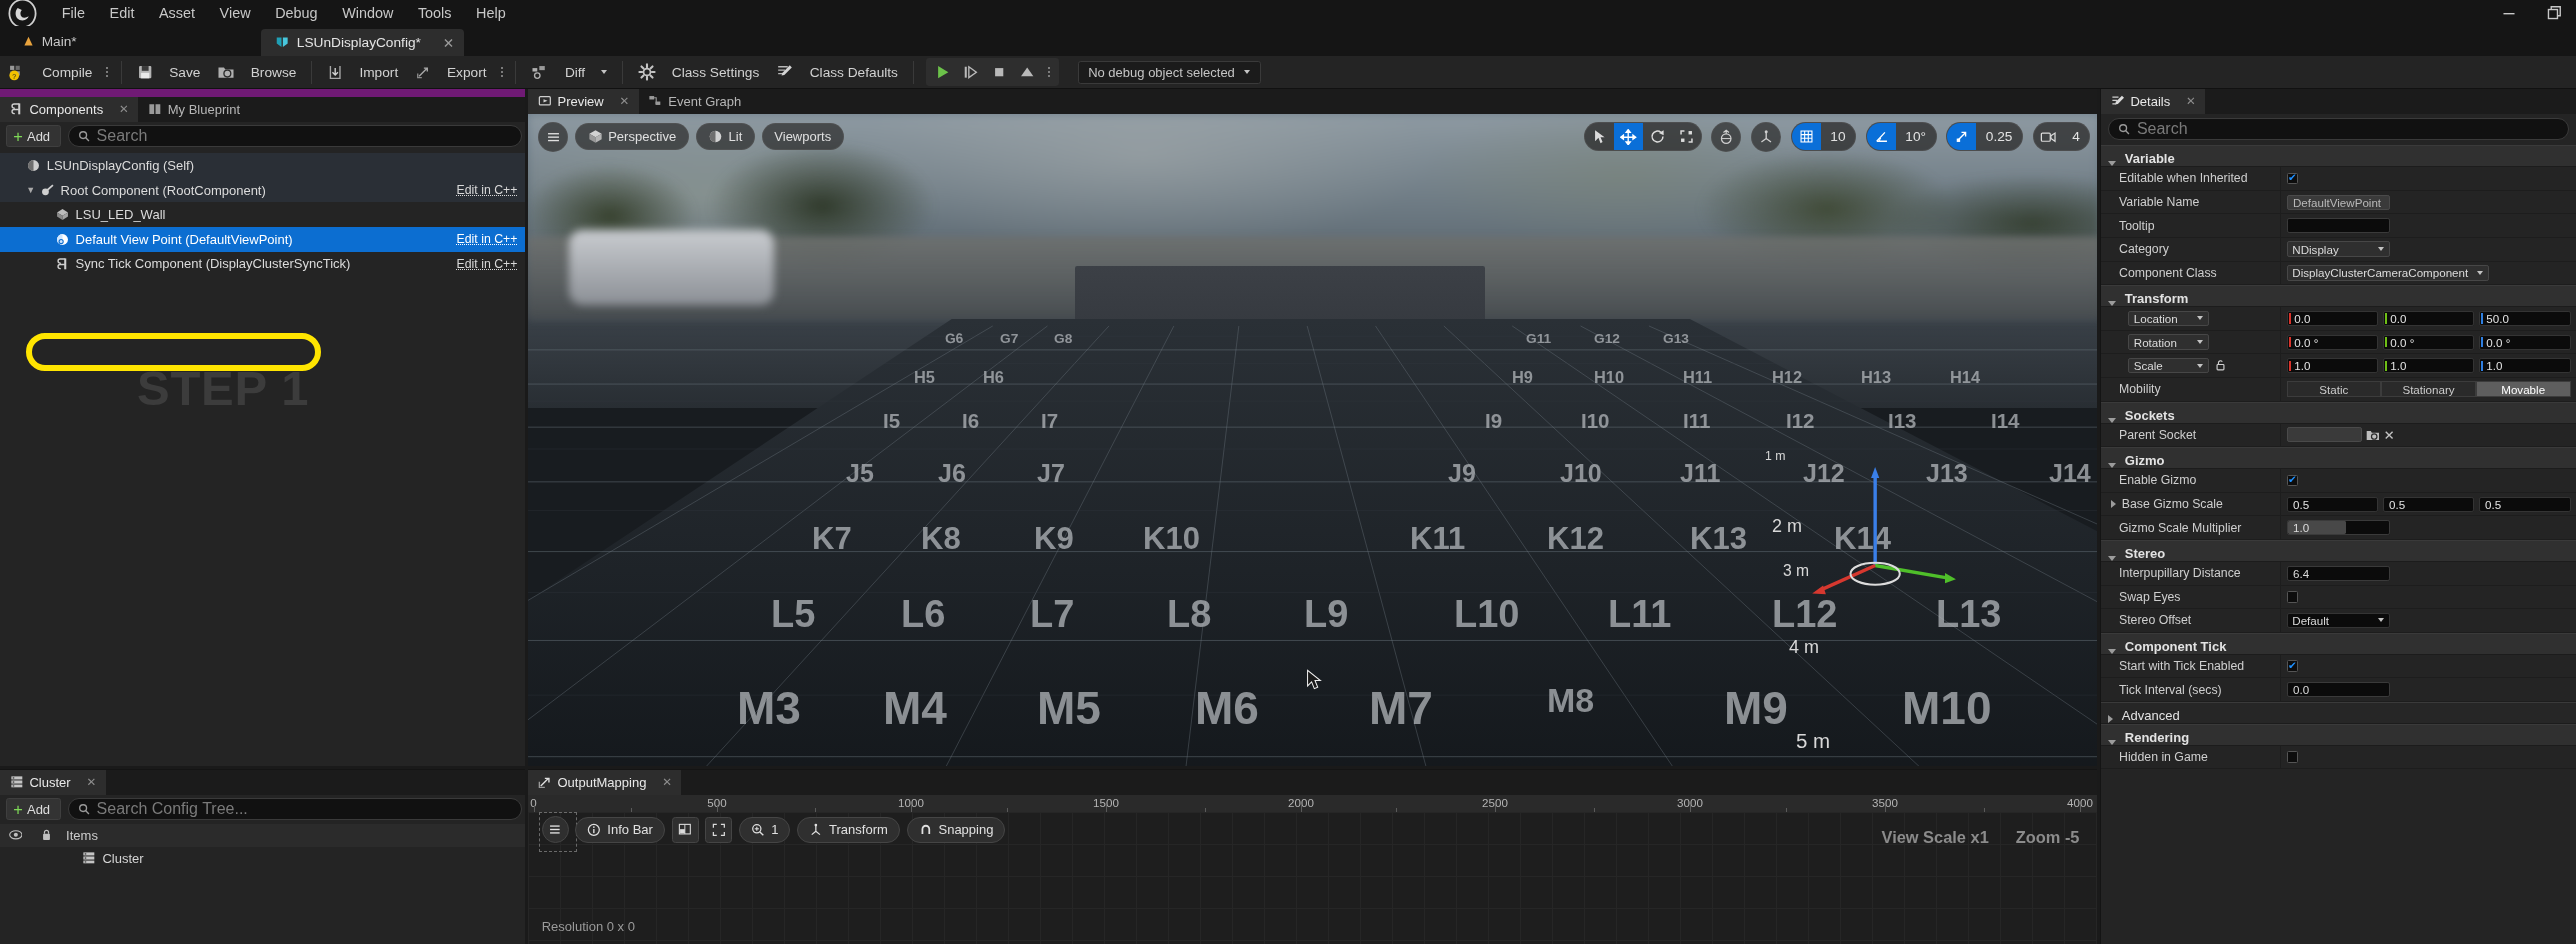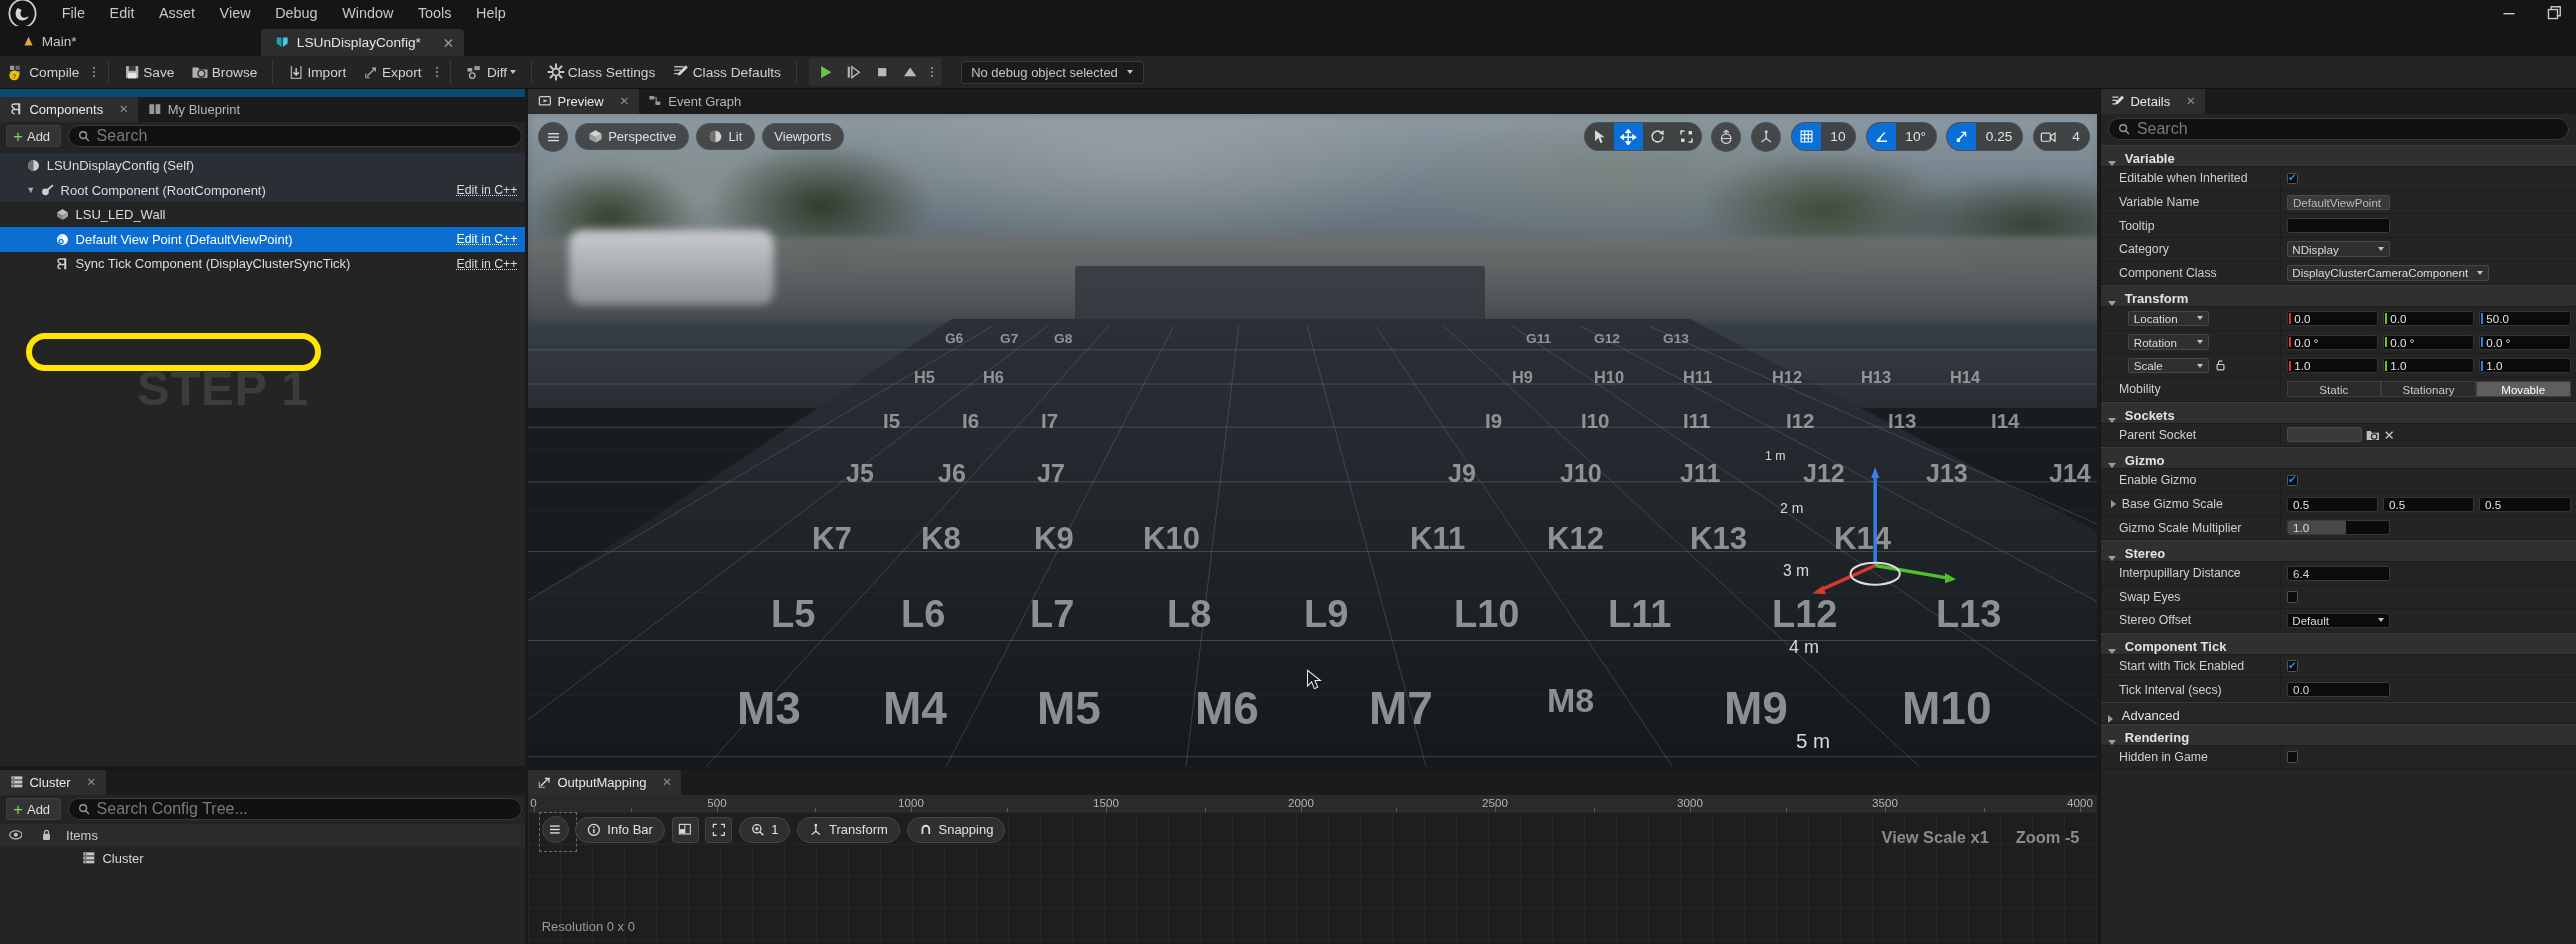--- a/index.html
+++ b/index.html
@@ -3,21 +3,21 @@
 <meta charset="utf-8">
 <style>
   * { box-sizing: border-box; margin: 0; padding: 0; }
   html, body {
     width: 2576px; height: 944px;
     background: #1b1b1b;
     font-family: "Liberation Sans", sans-serif;
     color: #d5d5d5;
     overflow: hidden;
   }
-  .app { position: relative; width: 2316px; height: 944px; background: #0c4a6e; padding-left: 7px; }
+  .app { position: relative; width: 2316px; height: 944px; background: #701a75; padding-left: 7px; }
 
   
   .menubar {
     position: absolute; left:0; top:0; width:2576px; height:26px;
     background: #151515; display:flex; align-items:center;
   }
   .ue-logo {
     width: 44px; height: 26px; display:flex; align-items:center; justify-content:center;
   }
   .ue-logo svg { display:block; }
@@ -51,21 +51,21 @@
   .asset-tab .tab-close { margin-left:15px; color:#9a9a9a; font-size:13.7px; }
 
   
   .toolbar {
     position:absolute; left:0; top:56px; width:2576px; height:33px; background:#242424;
     display:flex; align-items:center; border-bottom:0.7px solid #111;
   }
   .tb-group { display:flex; align-items:center; height:33px; }
   .tb-sep { width:0.7px; height:23px; background:#3a3a3a; margin:0 6.8px; }
   .tb-btn {
-    display:flex; align-items:center; gap:3px; height:27px; padding:0 8.2px;
+    display:flex; align-items:center; gap:16px; height:27px; padding:0 8.2px;
     font-size:13.7px; color:#d2d2d2; border-radius:2.7px;
   }
   .tb-kebab { width:13.7px; display:flex; flex-direction:column; align-items:center; gap:2.1px; padding:0 4.1px; }
   .tb-kebab i { width:2.1px; height:2.1px; background:#999; border-radius:50%; display:block; }
   .play-group {
     display:flex; align-items:center; gap:1.4px; background:#2e2e2e; border-radius:3.4px;
     padding: 2.1px 2.7px; margin-left: 5.5px;
   }
   .play-btn { width:27px; height:23px; display:flex; align-items:center; justify-content:center; border-radius:2.1px;}
   .debug-combo {
@@ -747,21 +747,21 @@
       <div class="vp-glabel" style="left:209px; top:567px; font-size:46px;">M3</div>
       <div class="vp-glabel" style="left:355px; top:567px; font-size:46px;">M4</div>
       <div class="vp-glabel" style="left:509px; top:567px; font-size:46px;">M5</div>
       <div class="vp-glabel" style="left:667px; top:567px; font-size:46px;">M6</div>
       <div class="vp-glabel" style="left:841px; top:567px; font-size:46px;">M7</div>
       <div class="vp-glabel" style="left:1019px; top:567px; font-size:34px;">M8</div>
       <div class="vp-glabel" style="left:1196px; top:567px; font-size:46px;">M9</div>
       <div class="vp-glabel" style="left:1374px; top:567px; font-size:46px;">M10</div>
 
       <div class="vp-tick" style="left:1237px; top:335px; font-size:12.3px;">1 m</div>
-      <div class="vp-tick" style="left:1244px; top:386px; font-size:14px;margin-left:8px;">2 m</div>
+      <div class="vp-tick" style="left:1244px; top:402px; font-size:18px;">2 m</div>
       <div class="vp-tick" style="left:1255px; top:448px; font-size:15.7px;">3 m</div>
       <div class="vp-tick" style="left:1261px; top:523px; font-size:18px;">4 m</div>
       <div class="vp-tick" style="left:1268px; top:615px; font-size:20.5px;">5 m</div>
 
       <svg style="position:absolute; left:1265px; top:342px;" width="178" height="178" viewBox="0 0 260 260">
         <line x1="120" y1="160" x2="120" y2="28" stroke="#3a7fe8" stroke-width="5"></line>
         <polygon points="120,16 114,32 126,32" fill="#3a7fe8"></polygon>
         <line x1="120" y1="160" x2="225" y2="178" stroke="#4fbf2a" stroke-width="5"></line>
         <polygon points="238,180 222,171 222,186" fill="#4fbf2a"></polygon>
         <line x1="120" y1="160" x2="40" y2="196" stroke="#d6382f" stroke-width="5"></line>

